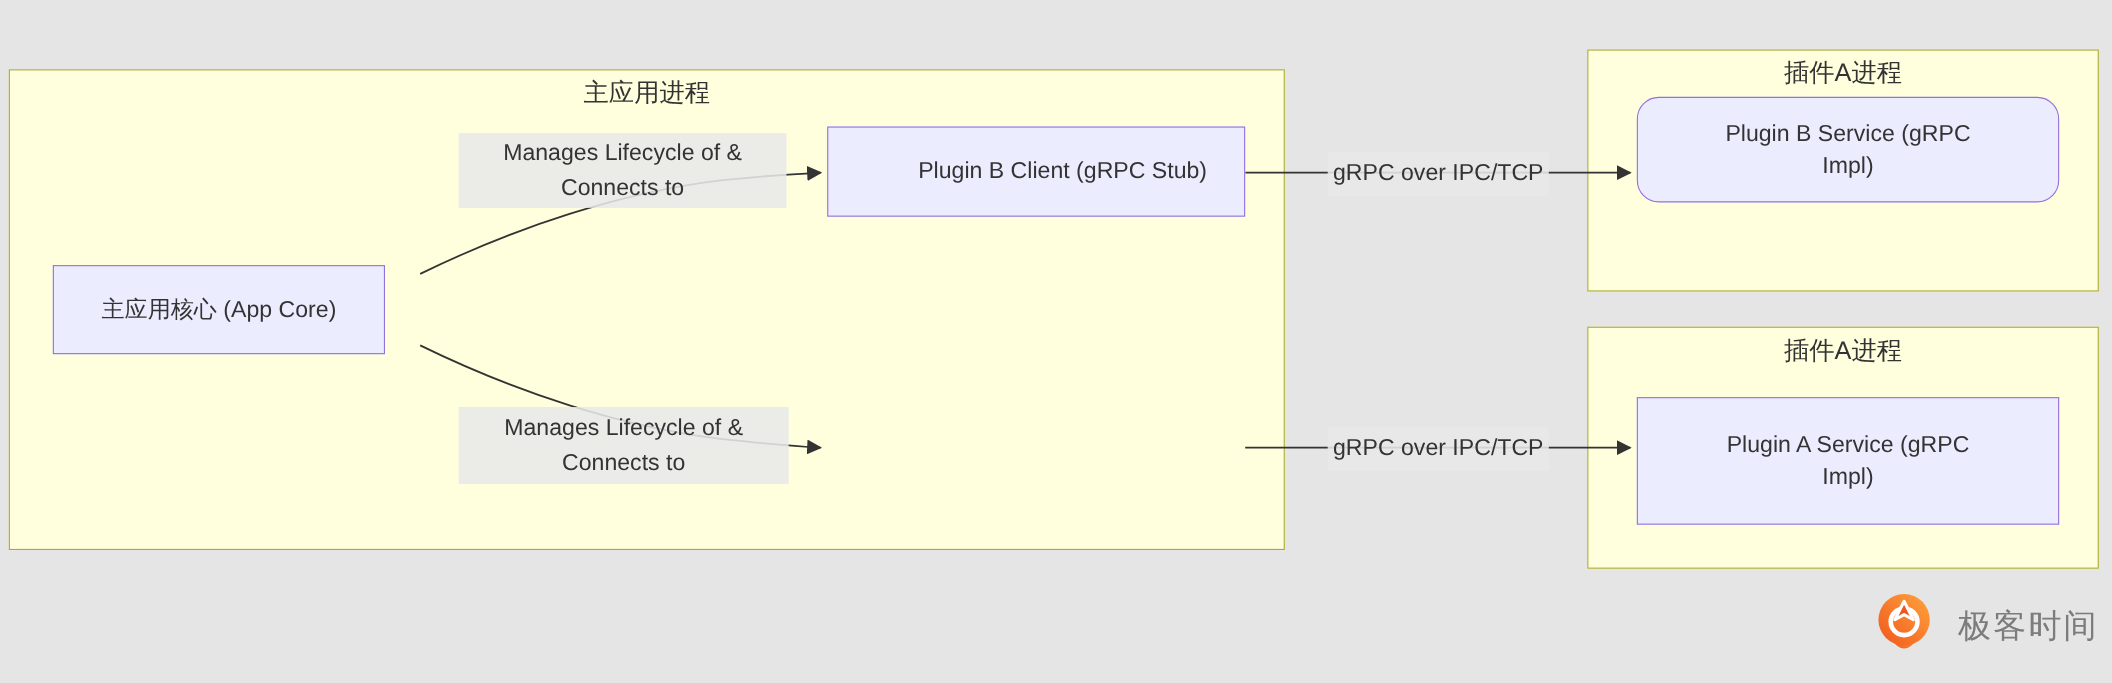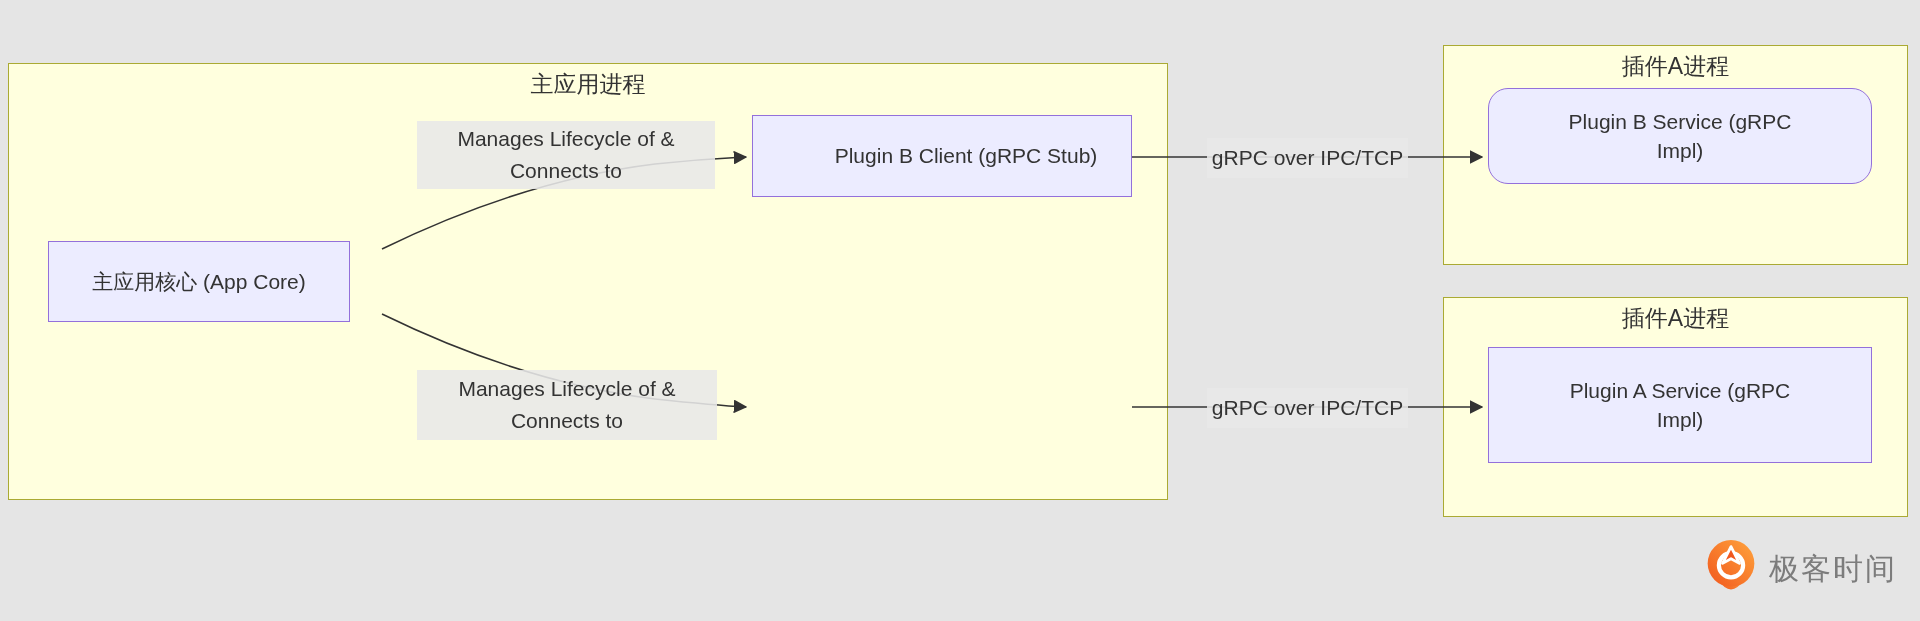--- a/index.html
+++ b/index.html
@@ -42,21 +42,21 @@
     text-align:center;
     font-size:21px;
     color:var(--text,#333333);
     z-index:3;
     box-sizing:border-box;
   }
   #node-app-core{left:48px;top:241px;width:302px;height:81px;}
   #node-plugin-b-client{left:752px;top:115px;width:380px;height:82px;padding-left:48px;}
   #node-plugin-a-client{left:752px;top:367px;width:380px;height:80px;}
   #node-plugin-b-service{left:1488px;top:88px;width:384px;height:96px;border-radius:20px;}
-  #node-plugin-a-service{left:1488px;top:347px;width:384px;height:116px;}
+  #node-plugin-a-service{left:1488px;top:361px;width:384px;height:116px;}
   .node .wrap{max-width:262px;line-height:1.4;}
 
   
   .edge-label{
     position:absolute;
     background:var(--edge_label_bg_rgba,rgba(232,232,232,0.88));
     display:flex;flex-direction:column;align-items:center;justify-content:center;
     font-size:21px;line-height:32px;
     text-align:center;
     color:var(--text,#333333);
@@ -65,21 +65,21 @@
   }
   #edge-label-manage-b{left:417px;top:121px;width:298px;height:68px;}
   #edge-label-manage-a{left:417px;top:370px;width:300px;height:70px;}
   #edge-label-grpc-b{left:1207px;top:138px;width:201px;height:40px;}
   #edge-label-grpc-a{left:1207px;top:388px;width:201px;height:40px;}
 
   
   .logo{
     position:absolute;
     left:1703px;top:538px;
-    display:flex;align-items:center;gap:10px;
+    display:flex;align-items:center;gap:21px;
     z-index:3;
   }
   .logo-text{
     font-size:30px;
     letter-spacing:2px;
     color:var(--logo_text_gray,#7c7c7c);
   }
 </style>
 </head>
 <body>

